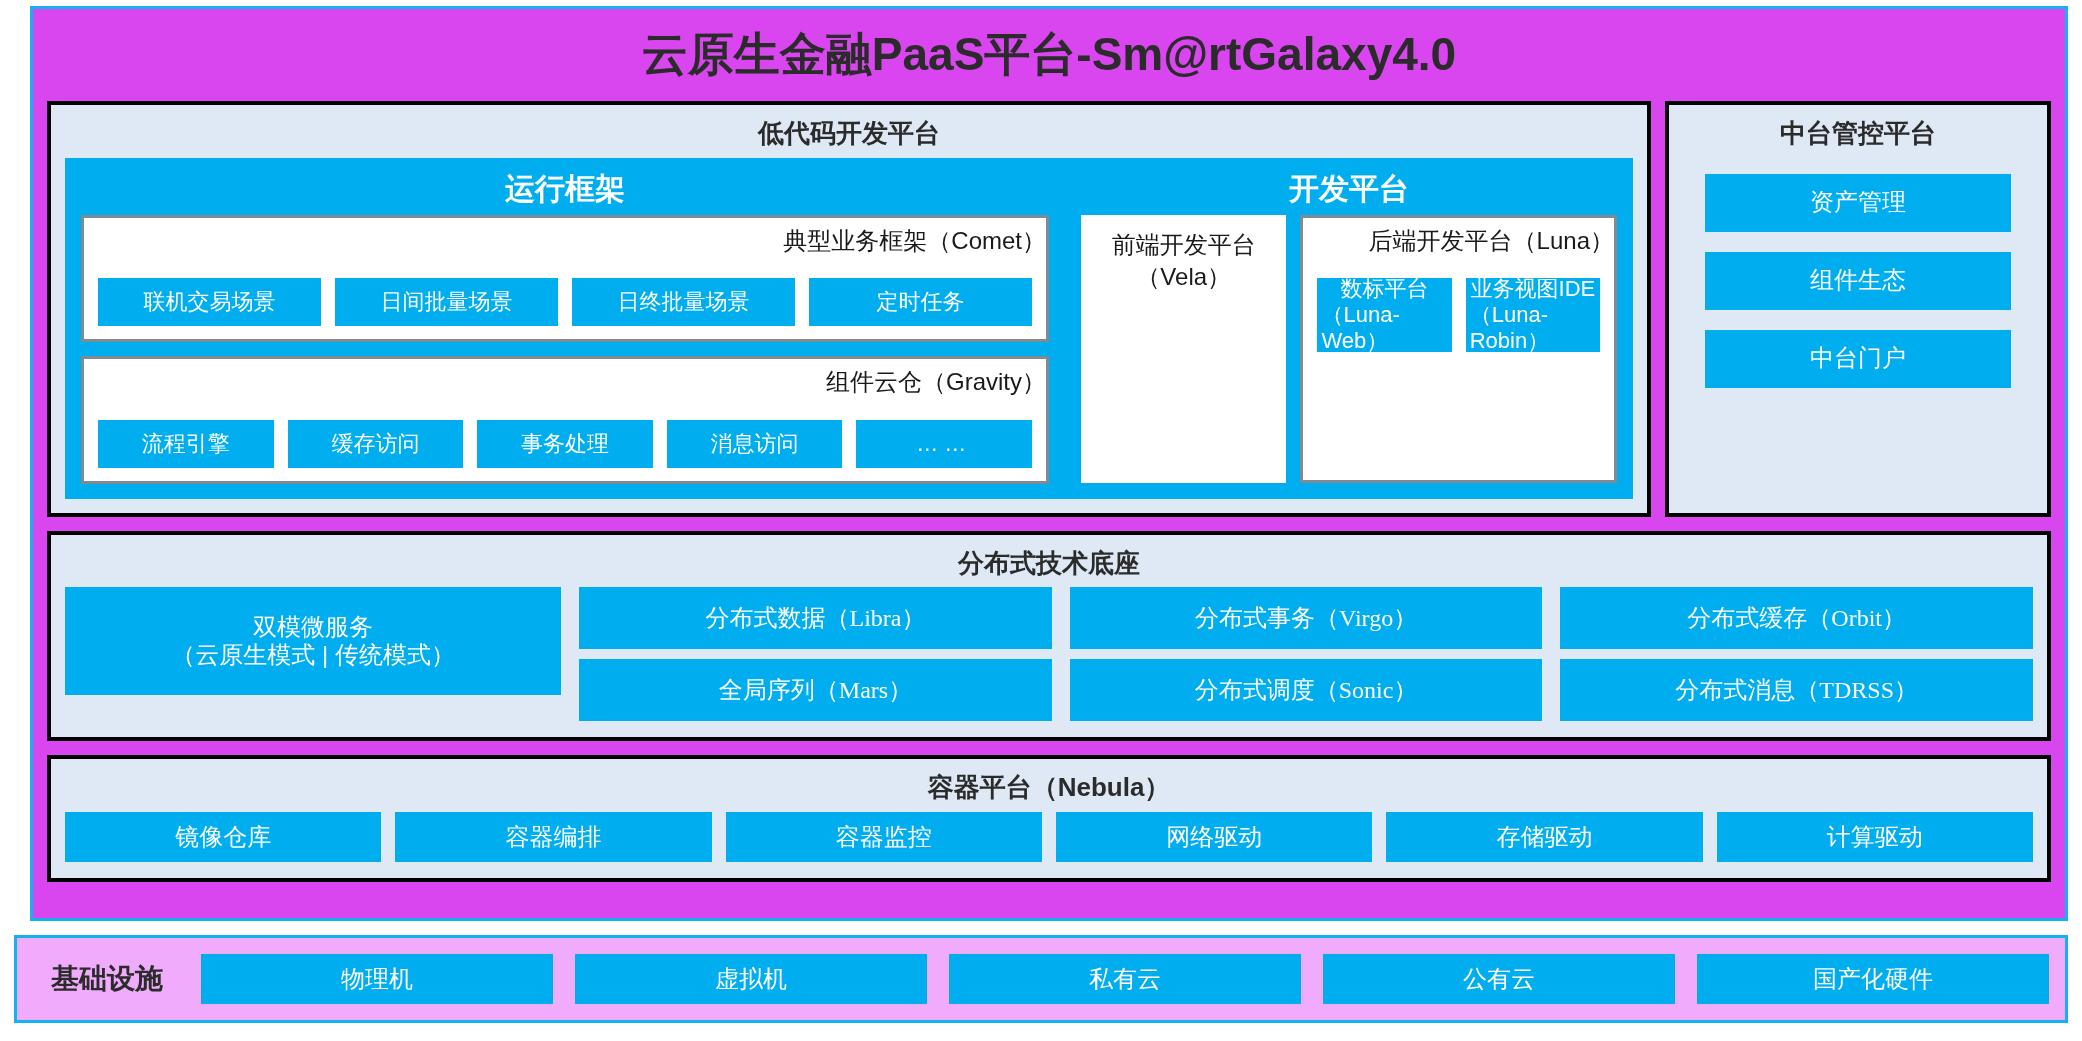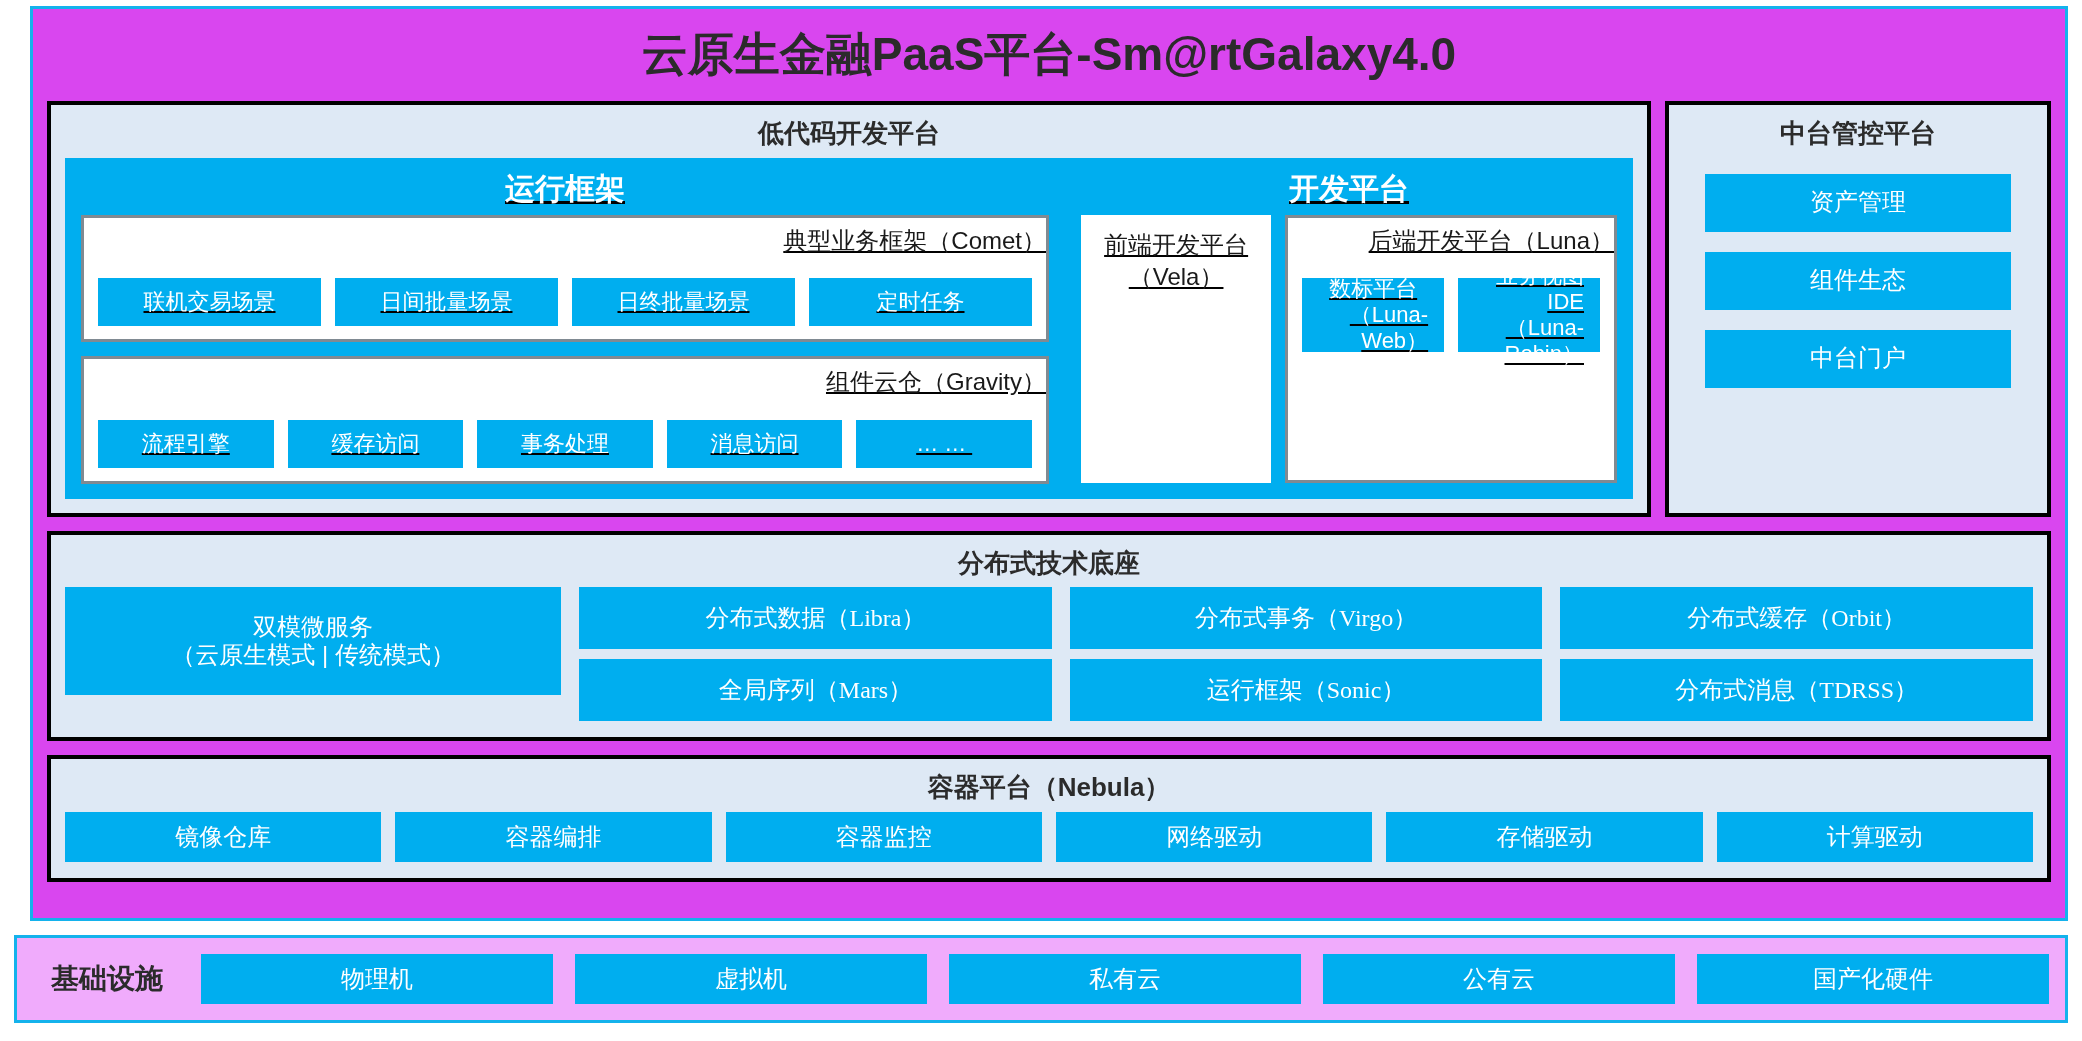--- a/index.html
+++ b/index.html
@@ -68,29 +68,29 @@
     padding: 9px 0 24px 0;
     line-height: 1.15;
   }
   .chip {
     background: #00AEEF;
     color: #ffffff;
     font-size: 22px;
     display: flex;
     align-items: center;
     justify-content: center;
-    text-align: right;
+    text-align: left;
     line-height: 1.18;
-    padding: 2px 16px;
+    padding: 2px 4px;
   }
 
   
   .row1 { display: flex; gap: 14px; align-items: stretch; }
   .lowcode { flex: 1 1 auto; display: flex; flex-direction: column; }
-  .lowcode-body { display: flex; padding: 0 14px 14px 14px; flex: 1 1 auto; text-decoration: underline; }
+  .lowcode-body { display: flex; padding: 0 14px 14px 14px; flex: 1 1 auto; }
   .runtime { flex: 0 0 1000px; display: flex; flex-direction: column; }
   .devplat { flex: 1 1 auto; display: flex; flex-direction: column; }
 
   .runtime-inner { padding: 0 14px 13px 14px; display: flex; flex-direction: column; gap: 14px; flex: 1 1 auto; }
   .wb-chiprow { display: flex; gap: 14px; padding: 0 14px 13px 14px; }
   .wb-chiprow .chip { flex: 1 1 0; height: 48px; }
 
   .dev-inner { padding: 0 14px 14px 14px; display: flex; flex-direction: row; gap: 14px; flex: 1 1 auto; }
   .vela-box { background: #ffffff; border: none; padding: 14px 0; }
   .vela-text { text-align: center; font-size: 24px; color: #1a1a1a; }
@@ -235,21 +235,21 @@
           </div>
         </div>
 
         <div class="dist-col">
           <div class="chip">分布式数据（Libra）</div>
           <div class="chip">全局序列（Mars）</div>
         </div>
 
         <div class="dist-col">
           <div class="chip">分布式事务（Virgo）</div>
-          <div class="chip">运行框架（Sonic）</div>
+          <div class="chip">分布式调度（Sonic）</div>
         </div>
 
         <div class="dist-col">
           <div class="chip">分布式缓存（Orbit）</div>
           <div class="chip">分布式消息（TDRSS）</div>
         </div>
 
       </div>
     </div>
 

